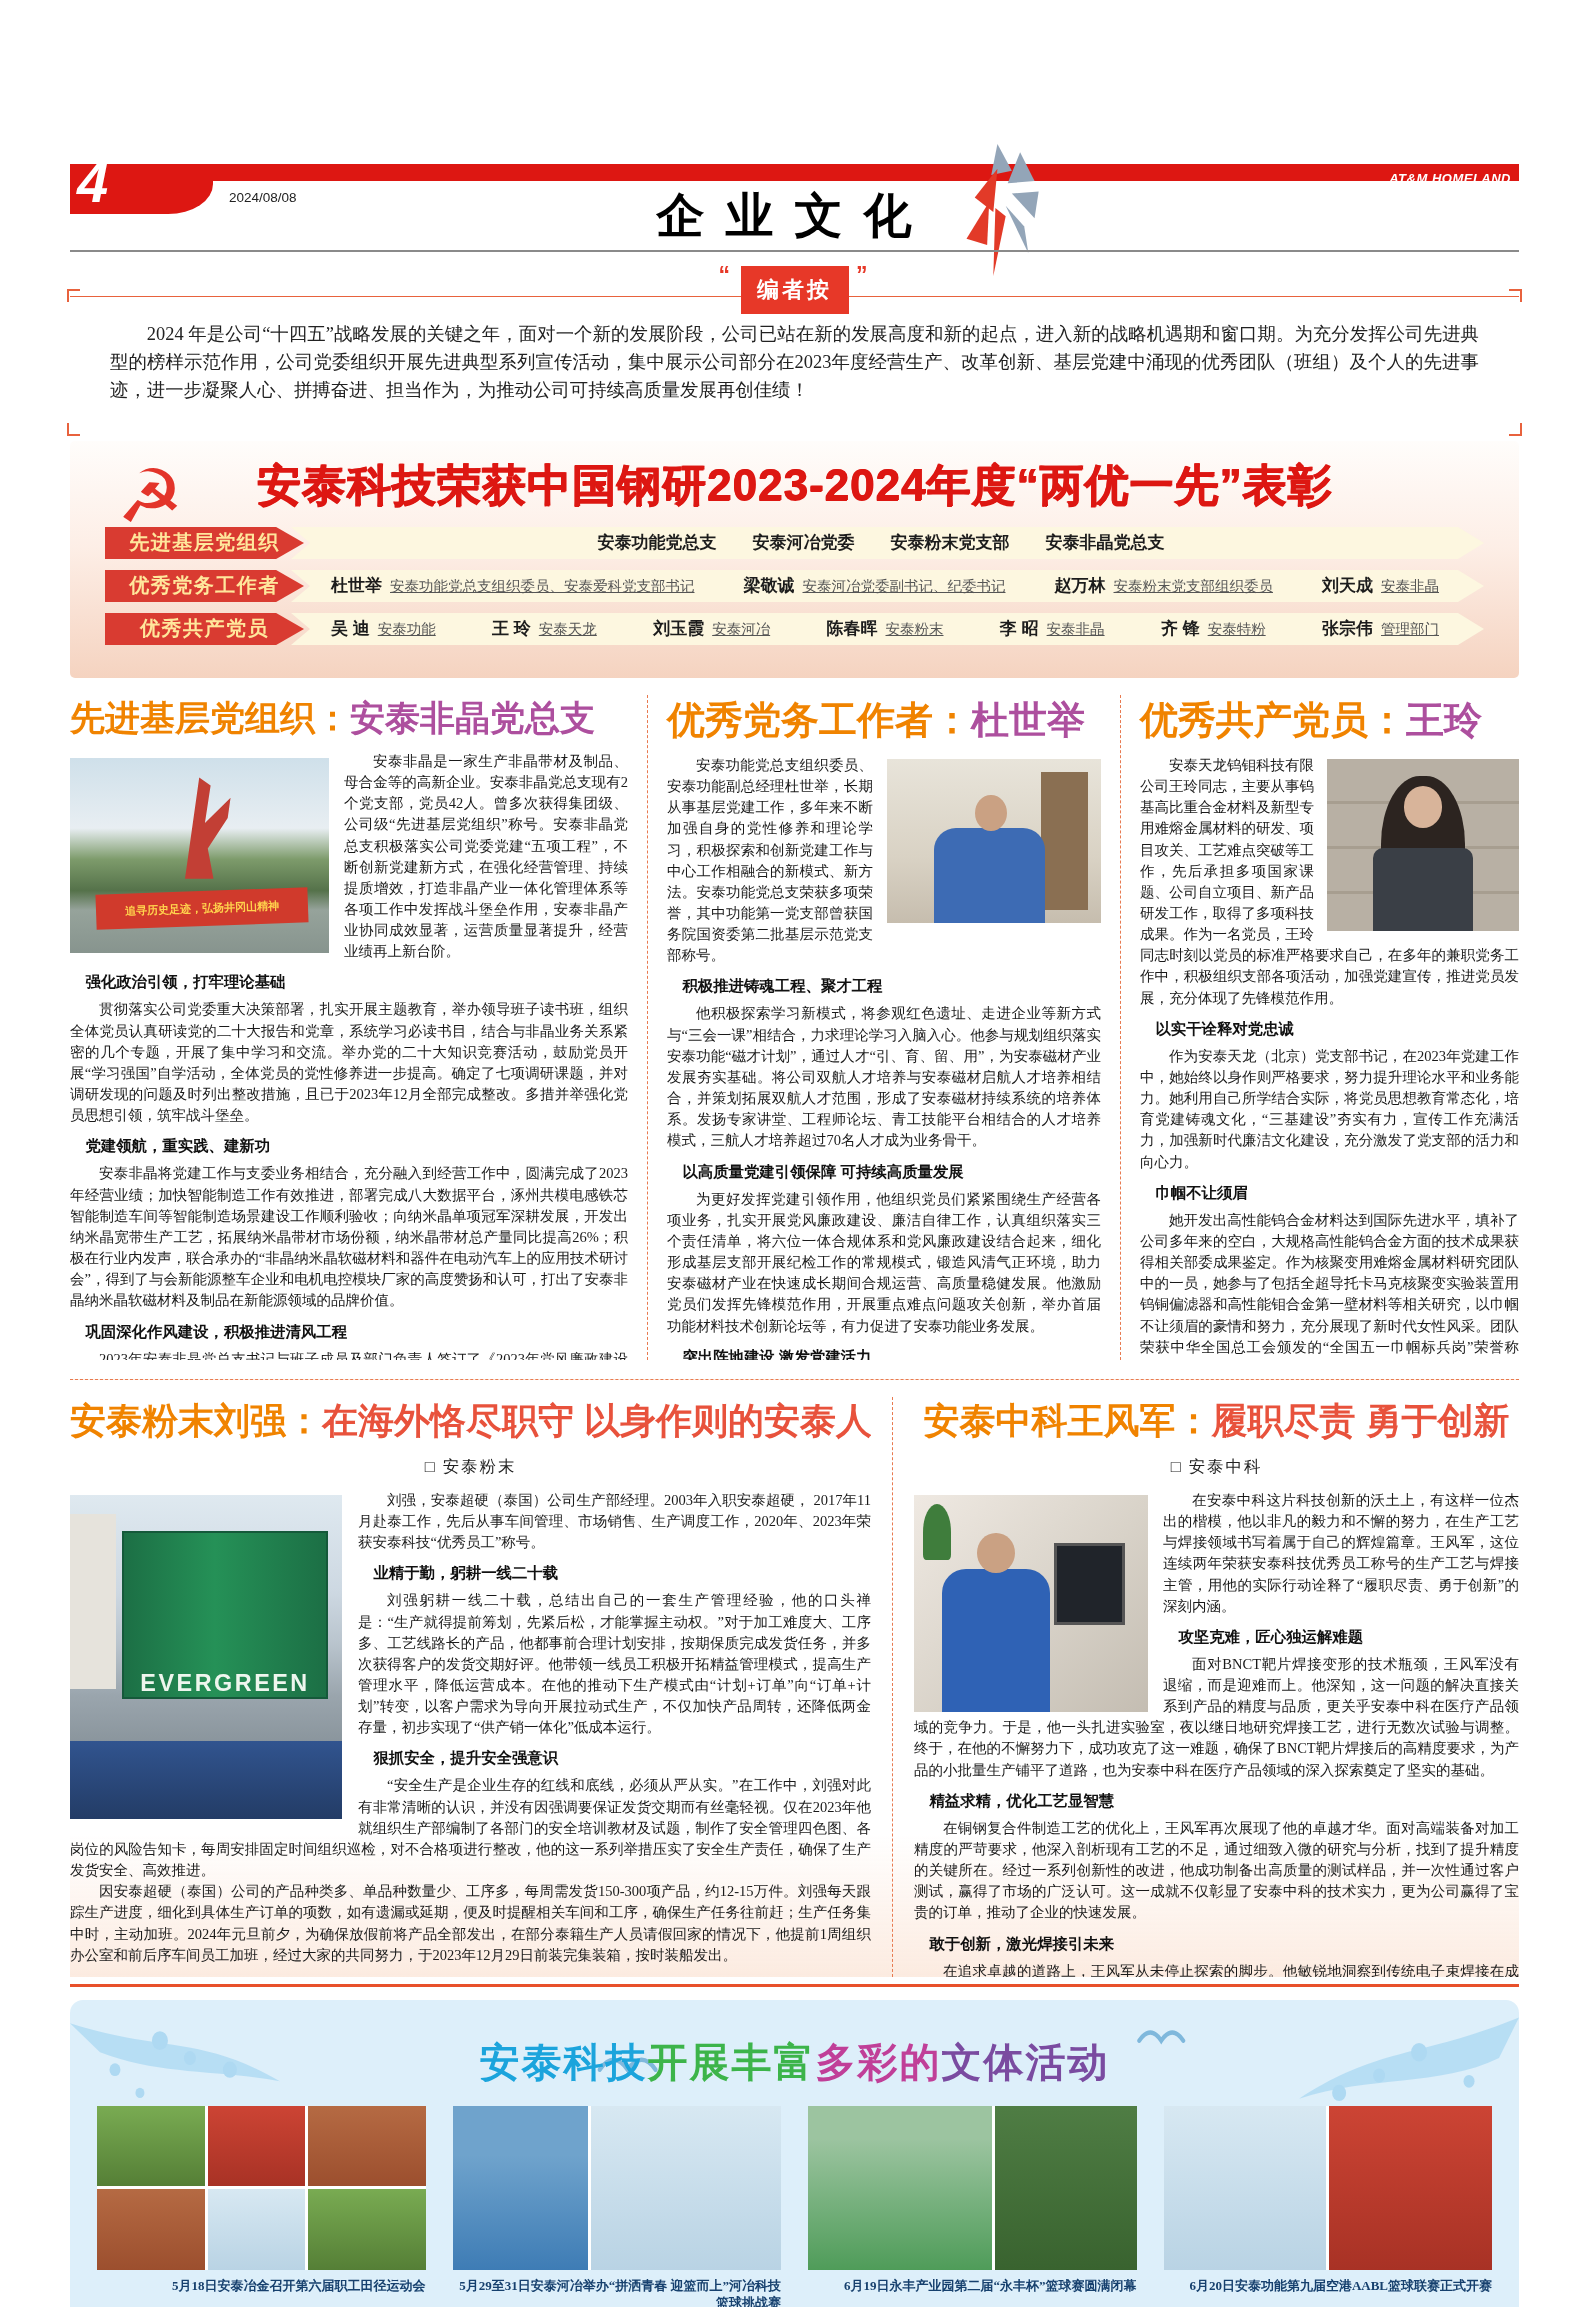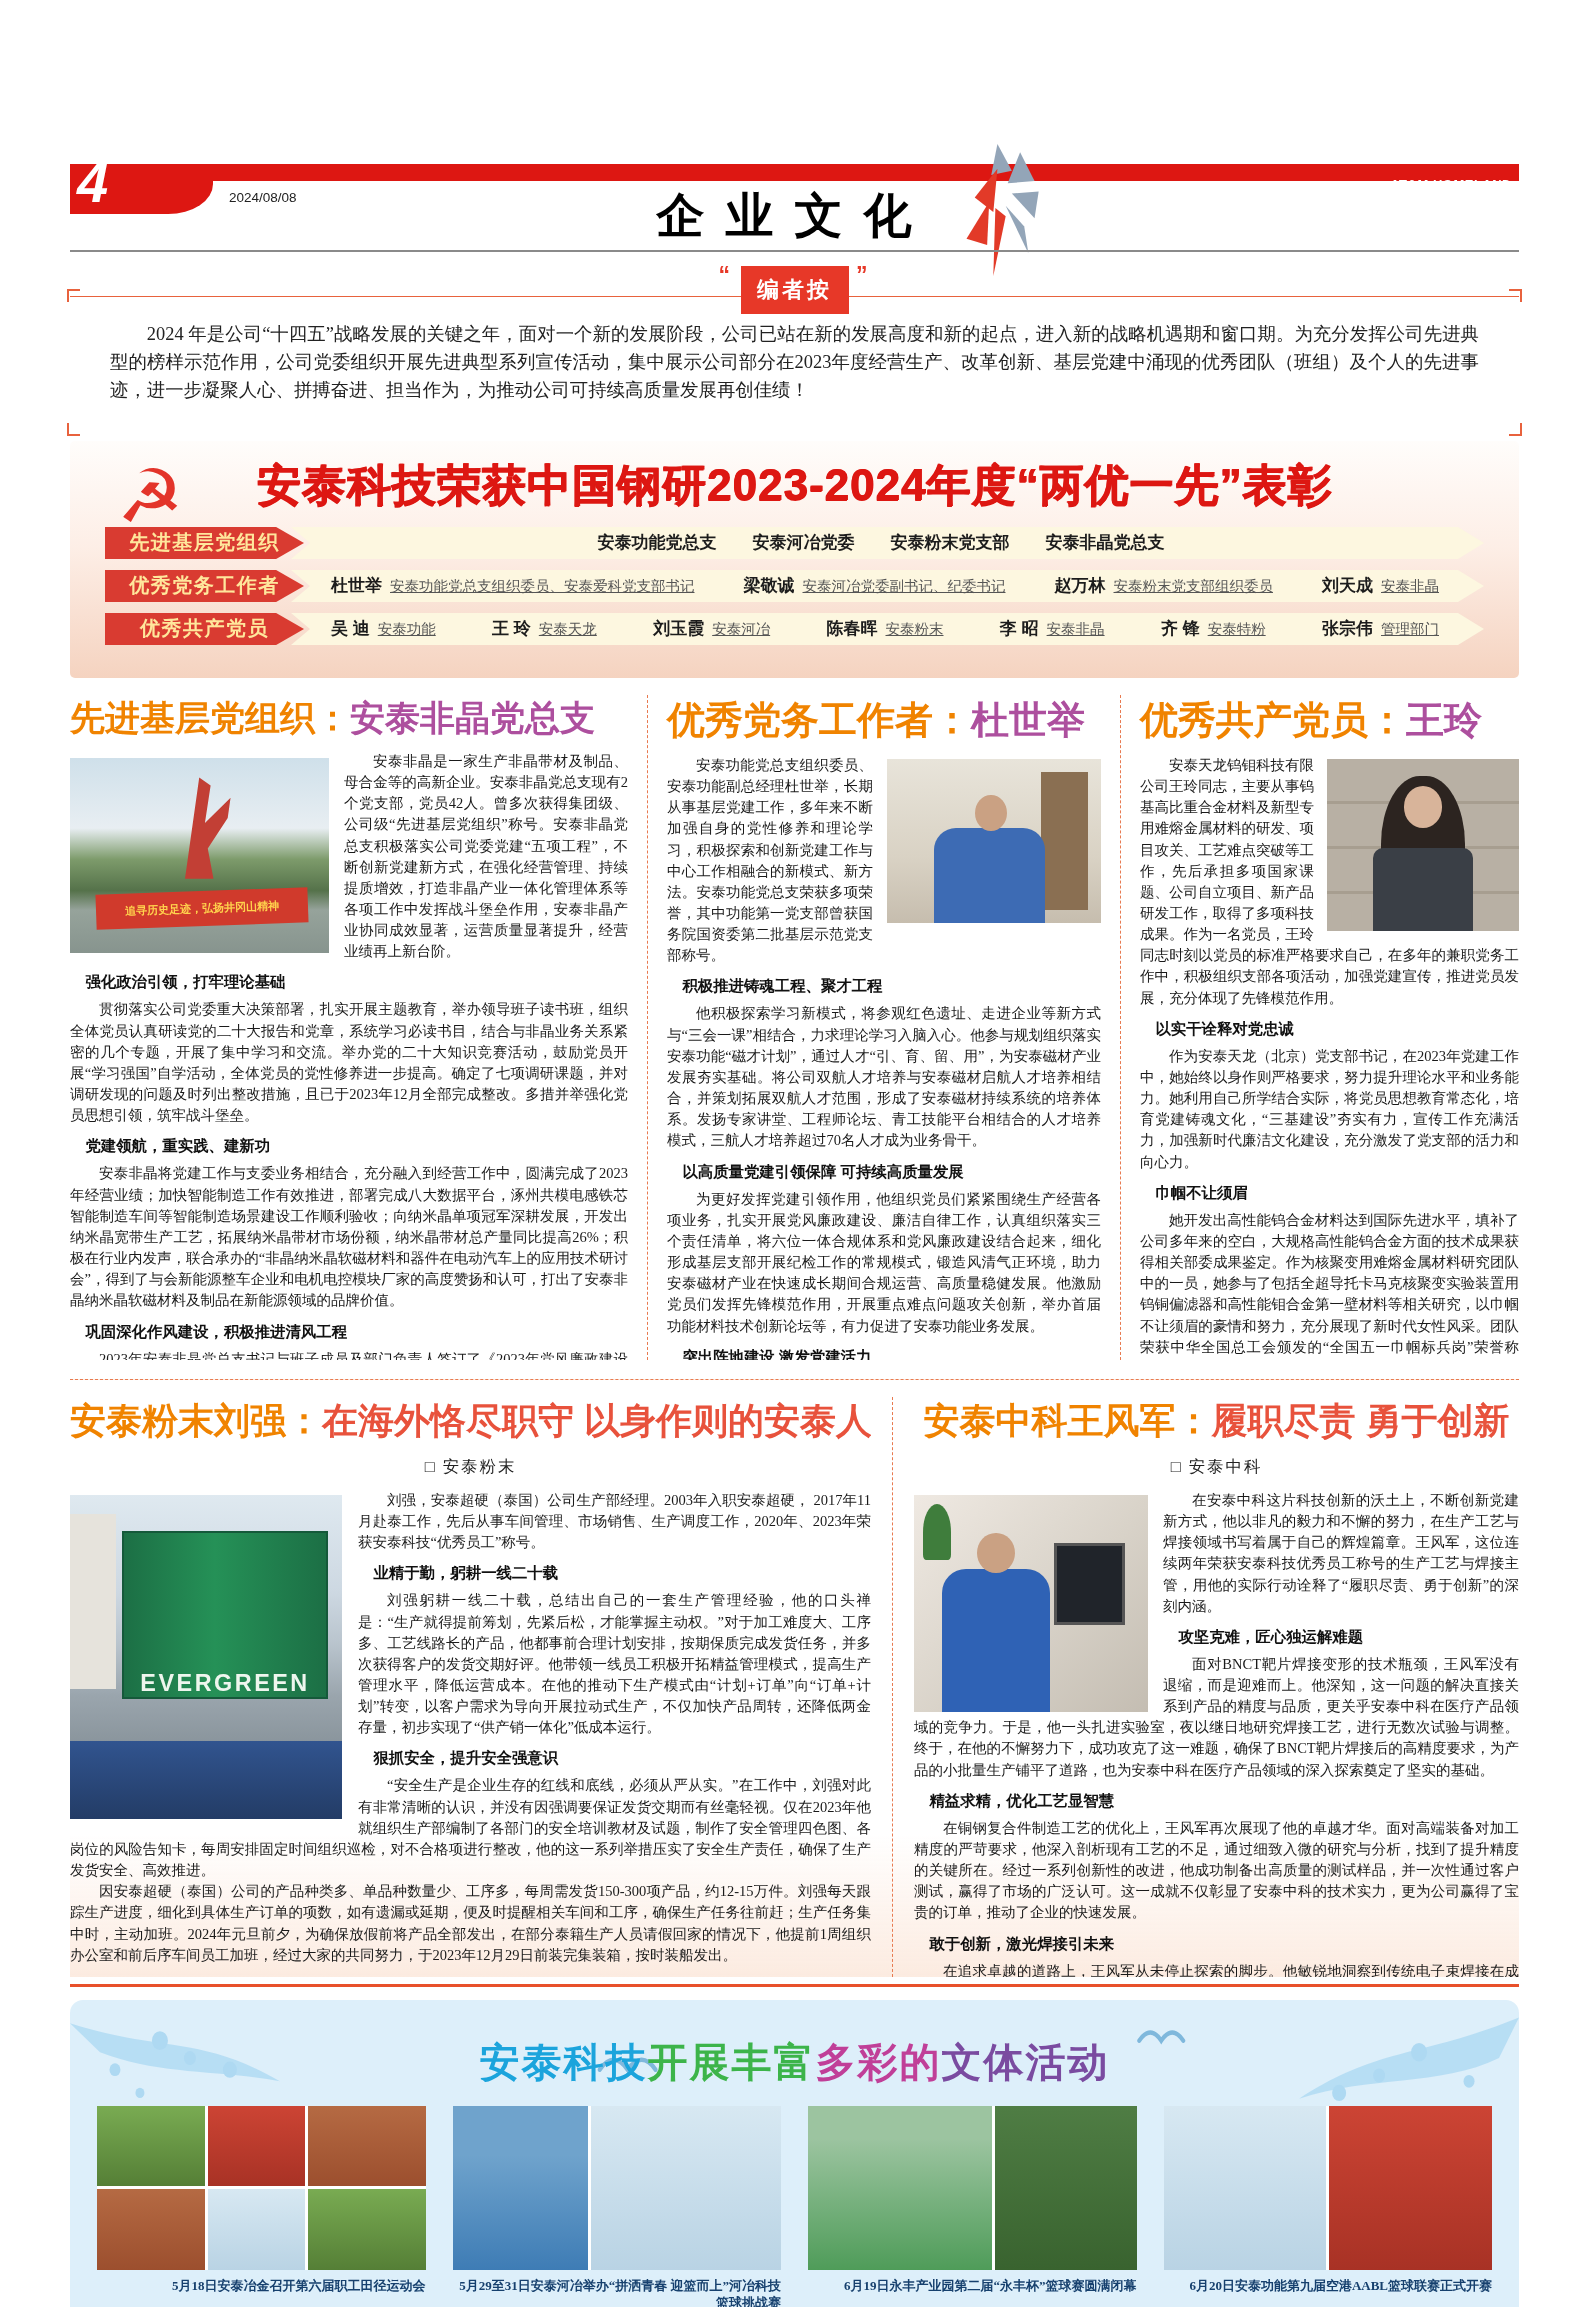--- a/index.html
+++ b/index.html
@@ -4,21 +4,21 @@
 <style>
   html,body{margin:0;padding:0;background:#ffffff;}
   .page{position:relative;width:1589px;height:2307px;overflow:hidden;background:#fff;
         font-family:"Liberation Serif",serif;color:#1a1a1a;box-sizing:border-box;
         padding:164px 70px 0 70px;}
   .page *{box-sizing:border-box;}
 
   
   .header{position:relative;height:92px;}
   .red-bar{position:absolute;top:0;left:0;right:0;height:17px;background:#dd1712;}
-  .masthead{position:absolute;right:8px;top:12px;height:28px;line-height:17px;color:#fff;
+  .masthead{position:absolute;right:8px;top:6px;height:28px;line-height:17px;color:#fff;
             font-family:"Liberation Sans",sans-serif;font-style:italic;font-weight:bold;font-size:13px;letter-spacing:0.5px;}
   .page-num{position:absolute;top:0;left:0;width:143px;height:50px;background:#dd1712;
             border-bottom-right-radius:45px 30px;}
   .page-num span{position:absolute;left:7px;top:-14px;color:#fff;font-family:"Liberation Sans",sans-serif;
             font-weight:bold;font-size:56px;font-style:italic;}
   .date{position:absolute;top:26px;left:159px;font-size:13.5px;font-family:"Liberation Sans",sans-serif;color:#222;}
   .title-row{position:absolute;top:20px;left:0;width:100%;text-align:center;}
   .page-title{font-size:48px;font-weight:bold;letter-spacing:21px;color:#000;
               font-family:"Liberation Serif",serif;}
   .pinwheel{position:absolute;left:877px;top:-20px;width:105px;height:134px;}
@@ -306,21 +306,21 @@
     <div class="feat-right">
       <h2 class="feat-headline"><span class="hl-prefix">安泰中科王风军：</span><span class="hl-rest">履职尽责 勇于创新</span></h2>
       <div class="byline">□ 安泰中科</div>
       <div class="body">
         <div class="photo photo-desk">
           <div class="desk-plant"></div>
           <div class="desk-mon"></div>
           <div class="desk-body"></div>
           <div class="desk-head"></div>
         </div>
-      <p class="para">在安泰中科这片科技创新的沃土上，不断创新党建新方式，他以非凡的毅力和不懈的努力，在生产工艺与焊接领域书写着属于自己的辉煌篇章。王风军，这位连续两年荣获安泰科技优秀员工称号的生产工艺与焊接主管，用他的实际行动诠释了“履职尽责、勇于创新”的深刻内涵。</p>
+      <p class="para">在安泰中科这片科技创新的沃土上，有这样一位杰出的楷模，他以非凡的毅力和不懈的努力，在生产工艺与焊接领域书写着属于自己的辉煌篇章。王风军，这位连续两年荣获安泰科技优秀员工称号的生产工艺与焊接主管，用他的实际行动诠释了“履职尽责、勇于创新”的深刻内涵。</p>
           <h4 class="subhead">攻坚克难，匠心独运解难题</h4>
           <p class="para">面对BNCT靶片焊接变形的技术瓶颈，王风军没有退缩，而是迎难而上。他深知，这一问题的解决直接关系到产品的精度与品质，更关乎安泰中科在医疗产品领域的竞争力。于是，他一头扎进实验室，夜以继日地研究焊接工艺，进行无数次试验与调整。终于，在他的不懈努力下，成功攻克了这一难题，确保了BNCT靶片焊接后的高精度要求，为产品的小批量生产铺平了道路，也为安泰中科在医疗产品领域的深入探索奠定了坚实的基础。</p>
           <h4 class="subhead">精益求精，优化工艺显智慧</h4>
           <p class="para">在铜钢复合件制造工艺的优化上，王风军再次展现了他的卓越才华。面对高端装备对加工精度的严苛要求，他深入剖析现有工艺的不足，通过细致入微的研究与分析，找到了提升精度的关键所在。经过一系列创新性的改进，他成功制备出高质量的测试样品，并一次性通过客户测试，赢得了市场的广泛认可。这一成就不仅彰显了安泰中科的技术实力，更为公司赢得了宝贵的订单，推动了企业的快速发展。</p>
           <h4 class="subhead">敢于创新，激光焊接引未来</h4>
           <p class="para">在追求卓越的道路上，王风军从未停止探索的脚步。他敏锐地洞察到传统电子束焊接在成本和生产效率上的局限性，于是大胆提出用激光焊接进行替代的设想。这一创新举措的实施，不仅保持了产品质量的稳定，还显著降低了工艺成本，提高了生产速度。王风军的这一创举，不仅为企业节省了大量资源，更为安泰中科的可持续发展开辟了新的路径，展现了他作为行业先锋的远见卓识和勇于担当的精神风貌。</p>
         </div>
     </div>
   </div>
   <div class="features-rule"></div>

